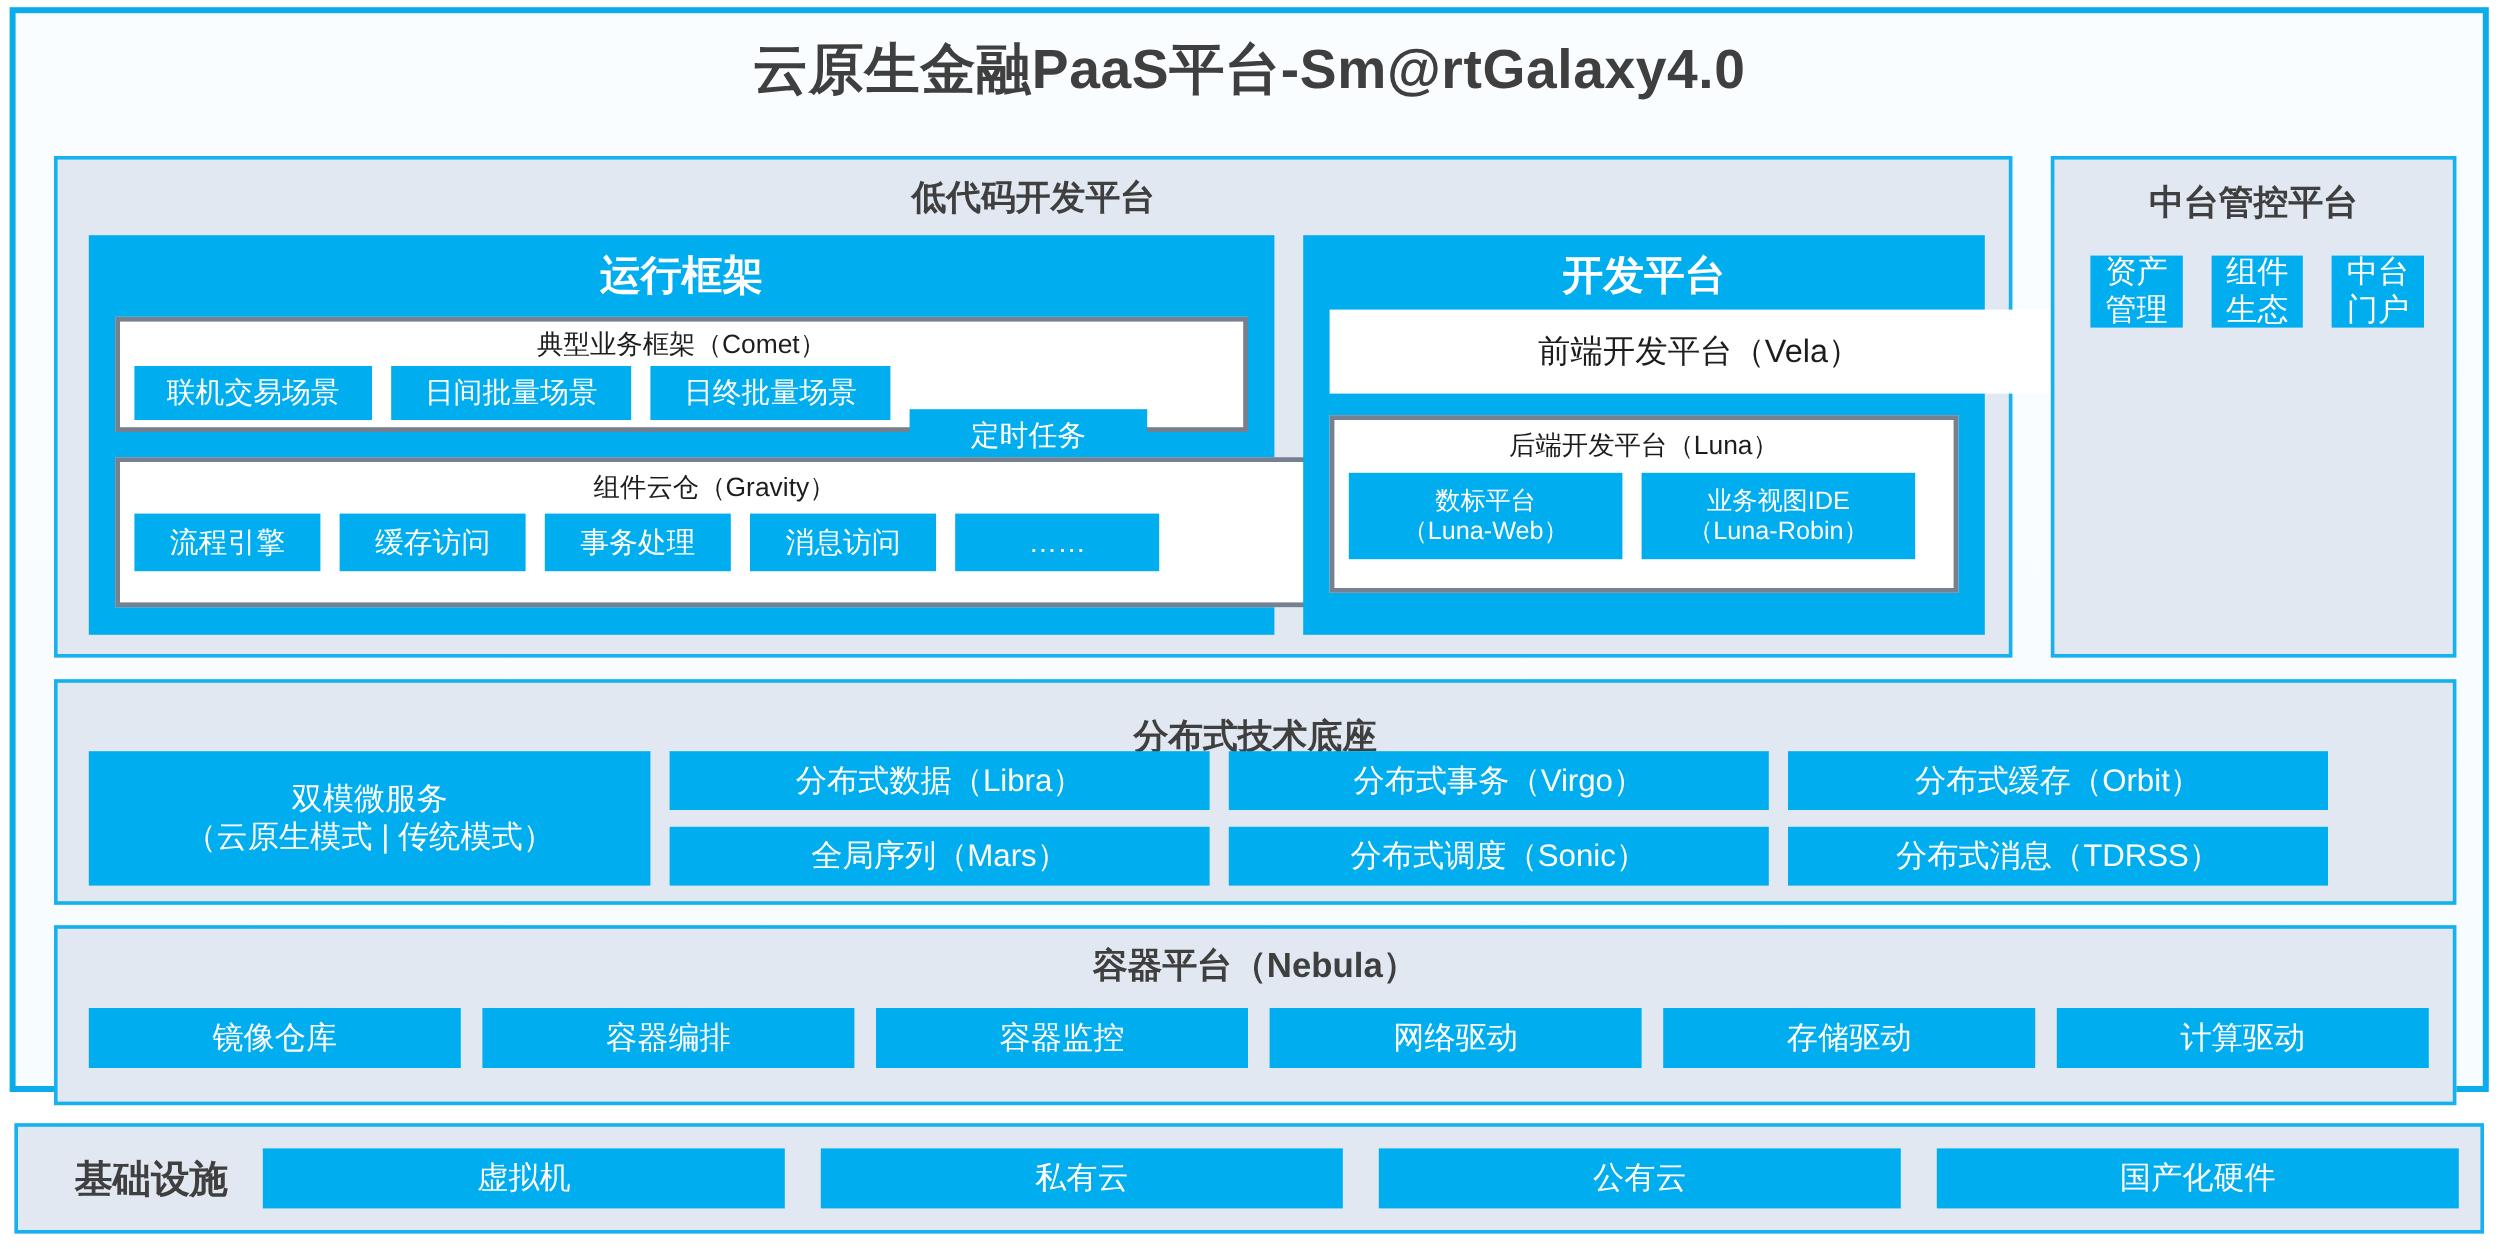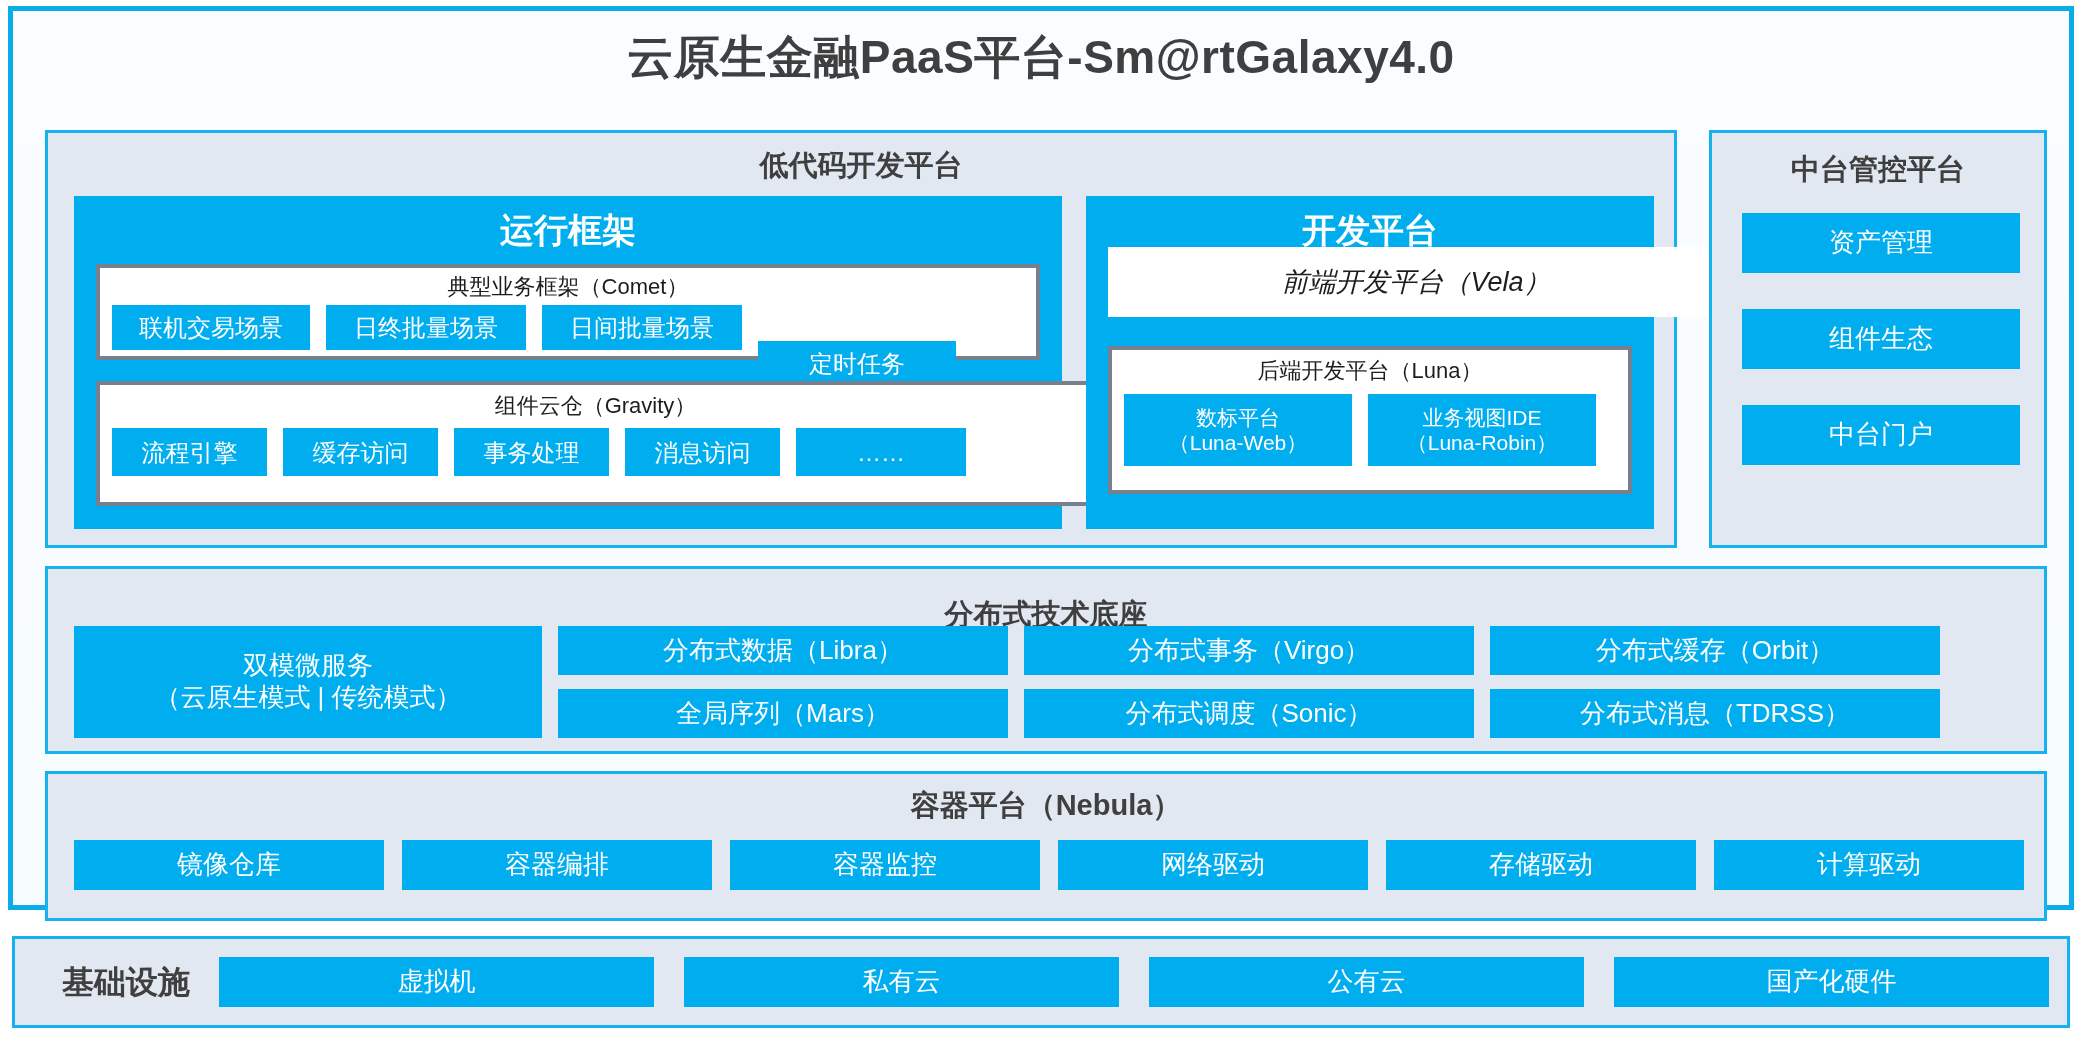--- a/index.html
+++ b/index.html
@@ -142,48 +142,47 @@
   }
   .gravity .whitebox-title{margin-bottom:9px;}
   .gravity .chip{height:48px;}
   .g1{width:155px;}
   .g2{width:155px;}
   .g3{width:155px;}
   .g4{width:155px;}
   .g5{width:170px;}
 
   .vela{
-    position:absolute;left:22px;top:51px;
+    position:absolute;left:22px;top:62px;
     width:616px;height:70px;
     background:#ffffff;
     display:flex;align-items:center;justify-content:center;
     font-size:27px;color:#1d1d1d;
     box-sizing:border-box;
-    font-style:italic;
   }
   .luna{
     position:absolute;left:22px;top:150px;
     width:524px;height:148px;
     padding-top:8px;
   }
   .luna .whitebox-title{margin-bottom:10px;}
   .luna .chip{height:72px;}
   .l1{width:228px;}
   .l2{width:228px;}
 
   
   .midplat{
     position:absolute;right:0;top:0;
     width:338px;height:418px;
   }
   .midplat > .panel-title{padding-top:19px;}
   .mp-list{
     position:absolute;left:30px;top:80px;
     width:278px;
-    display:flex;flex-direction:column;gap:36px;
+    display:flex;flex-direction:row;gap:24px;
   }
   .mp-list .chip{height:60px;font-size:26px;}
 
   
   .row2{
     position:absolute;
     left:32px;top:555px;
     width:2002px;height:188px;
   }
   .row2 > .panel-title{padding-top:28px;}
@@ -254,22 +253,22 @@
 
         <div class="lc-inner">
 
           <div class="runtime">
             <div class="blue-head">运行框架</div>
 
             <div class="comet whitebox">
               <div class="whitebox-title">典型业务框架（Comet）</div>
               <div class="chip-row">
                 <div class="chip c1">联机交易场景</div>
+                <div class="chip c2">日间批量场景</div>
                 <div class="chip c3">日终批量场景</div>
-                <div class="chip c2">日间批量场景</div>
                 <div class="chip c4">定时任务</div>
               </div>
             </div>
 
             <div class="gravity whitebox">
               <div class="whitebox-title">组件云仓（Gravity）</div>
               <div class="chip-row">
                 <div class="chip g1">流程引擎</div>
                 <div class="chip g2">缓存访问</div>
                 <div class="chip g3">事务处理</div>

